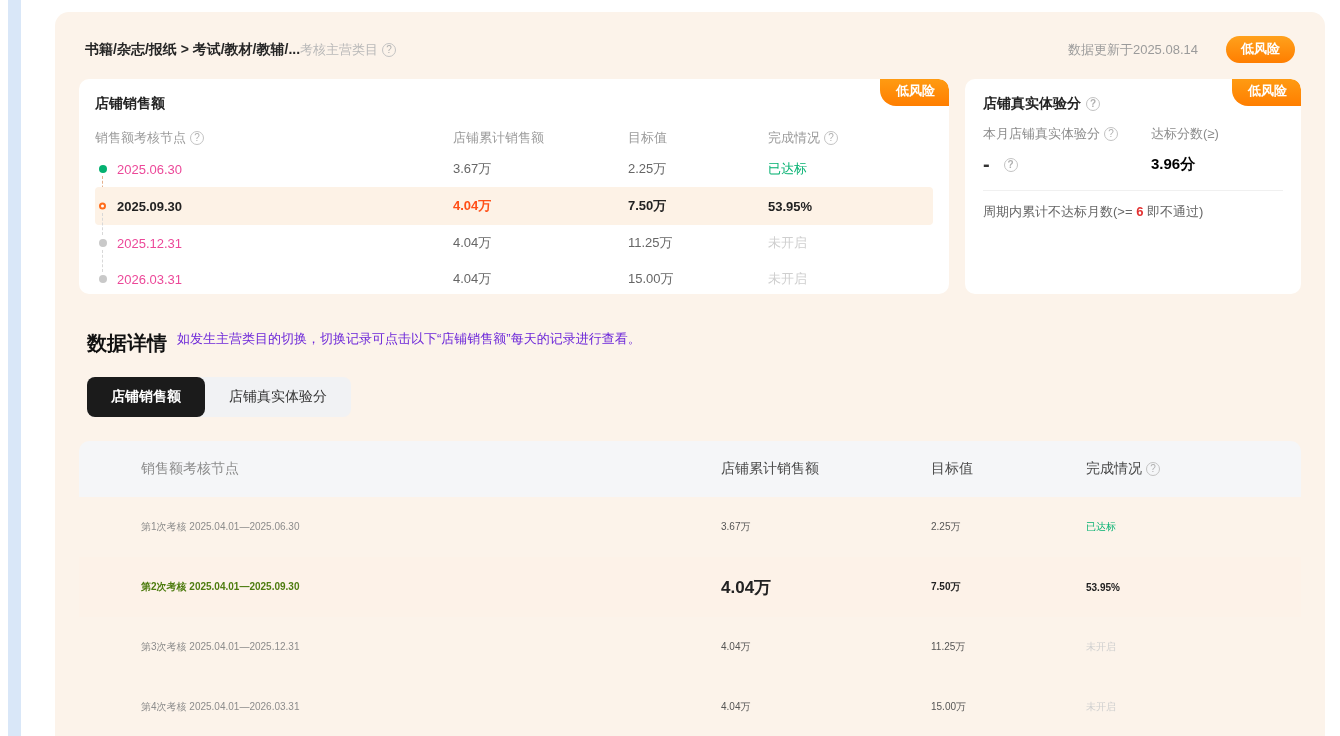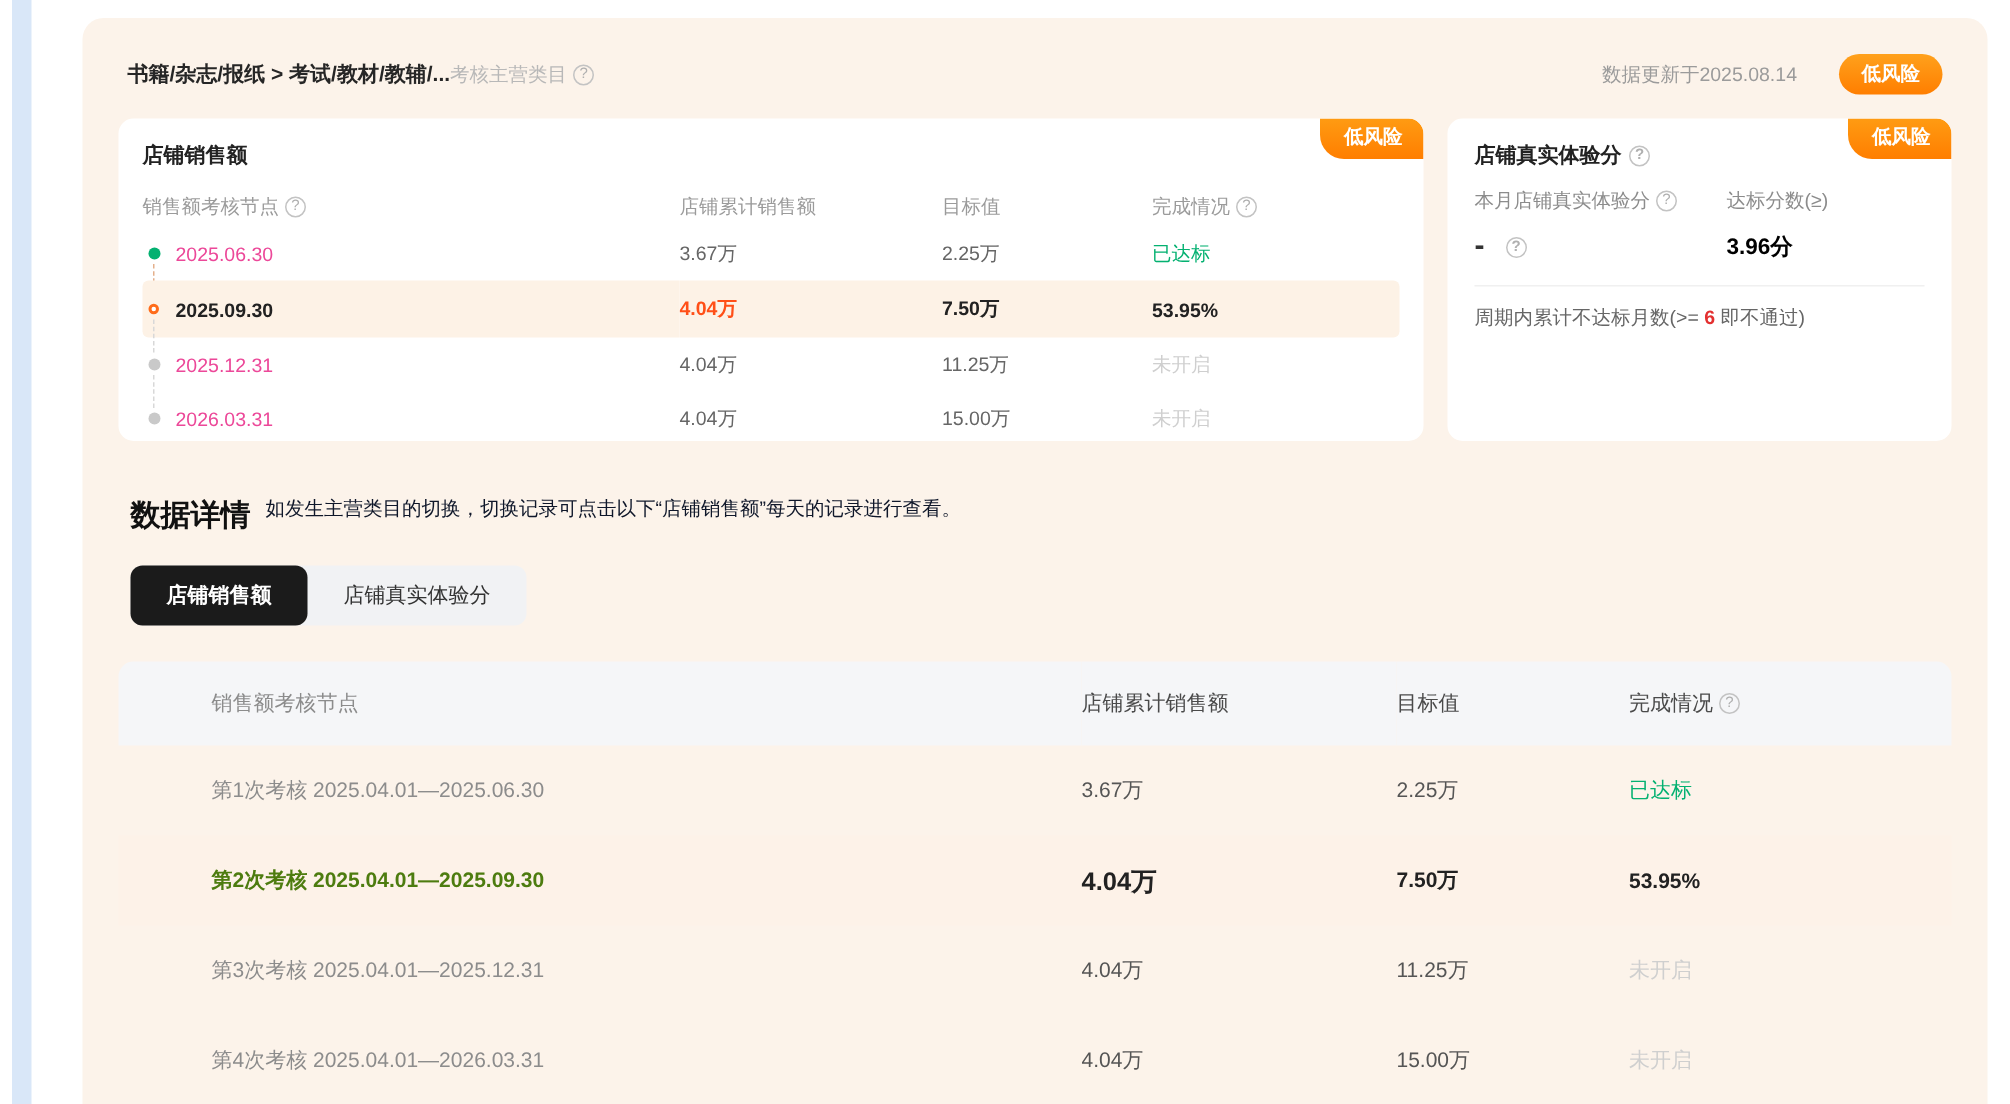--- a/index.html
+++ b/index.html
@@ -63,33 +63,33 @@
   .cycle-red { color:#e33030; font-weight:600; }
   .progress-row { display:flex; align-items:center; gap:12px; margin-top:14px; }
   .progress-track { flex:1; height:6px; background:#efefef; border-radius:3px; overflow:hidden; }
   .progress-fill { width:17%; height:100%; background:#dd2222; border-radius:3px; }
   .frac-cur { font-size:20px; color:#e33030; font-weight:600; }
   .frac-total { font-size:13px; color:#444; }
 
   
   .detail-head { display:flex; align-items:flex-start; gap:10px; margin-top:36px; padding-left:8px; }
   .detail-title { font-size:20px; font-weight:700; color:#111; }
-  .detail-desc { font-size:13px; color:#0f172a; }
+  .detail-desc { font-size:13px; color:#6d28d9; }
   .tabs { display:inline-flex; background:#f1f2f4; border-radius:8px; margin:20px 0 0 8px; }
   .tab { font-size:14px; padding:11px 24px; border-radius:8px; color:#333; cursor:default; }
   .tab.active { background:#1b1b1b; color:#fff; font-weight:600; }
 
   
   .detail-table { margin-top:24px; }
   .dt-grid { display:grid; grid-template-columns:1fr 210px 155px 215px; align-items:center; }
   .dt-header .dt-cell { background:#f5f6f8; height:56px; font-size:14px; color:#4a4a4a; }
   .dt-header .dt-cell:first-child { border-radius:10px 0 0 0; }
   .dt-header .dt-cell:last-child { border-radius:0 10px 0 0; }
   .dt-row { display:contents; }
-  .dt-cell { height:60px; display:flex; align-items:center; font-size:14px; gap:4px; }
+  .dt-cell { height:60px; display:flex; align-items:center; font-size:10px; gap:4px; }
   .dt-cell.first { padding-left:62px; color:#8c8c8c; }
   .dt-val { color:#555; }
   .dt-row-hl .dt-cell { background:#fdf2e8; font-weight:700; color:#222; }
   .dt-row-hl .dt-cell.first { color:#4d7c0f; }
   .dt-big-orange { color:#ff4f17; font-size:17px; }
   .dt-status-passed { color:#04b171; }
   .dt-status-pending { color:#cfcfcf; }
 </style>
 </head>
 <body>

